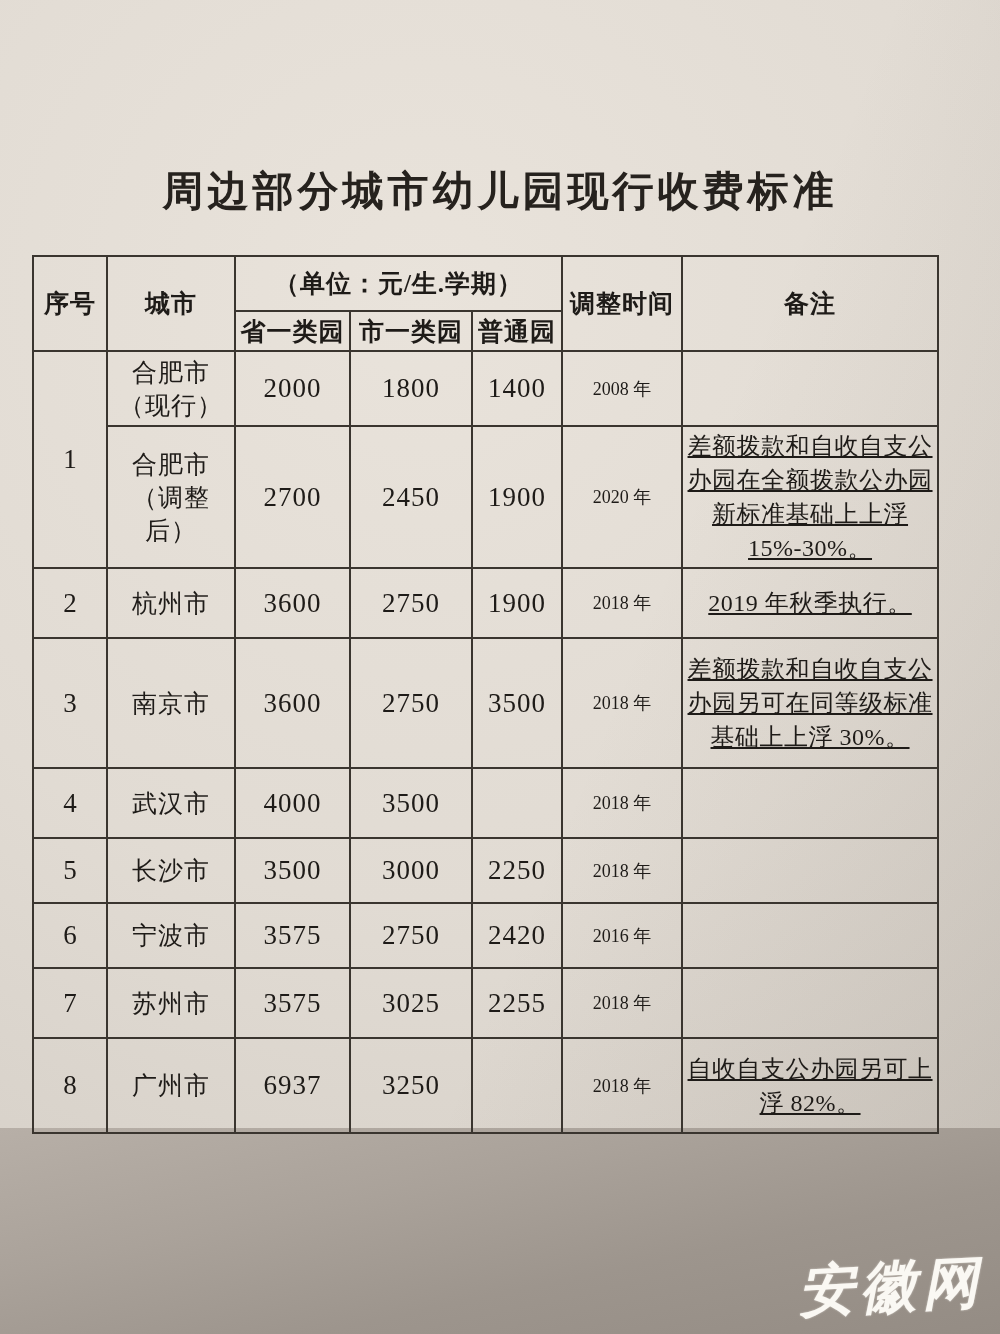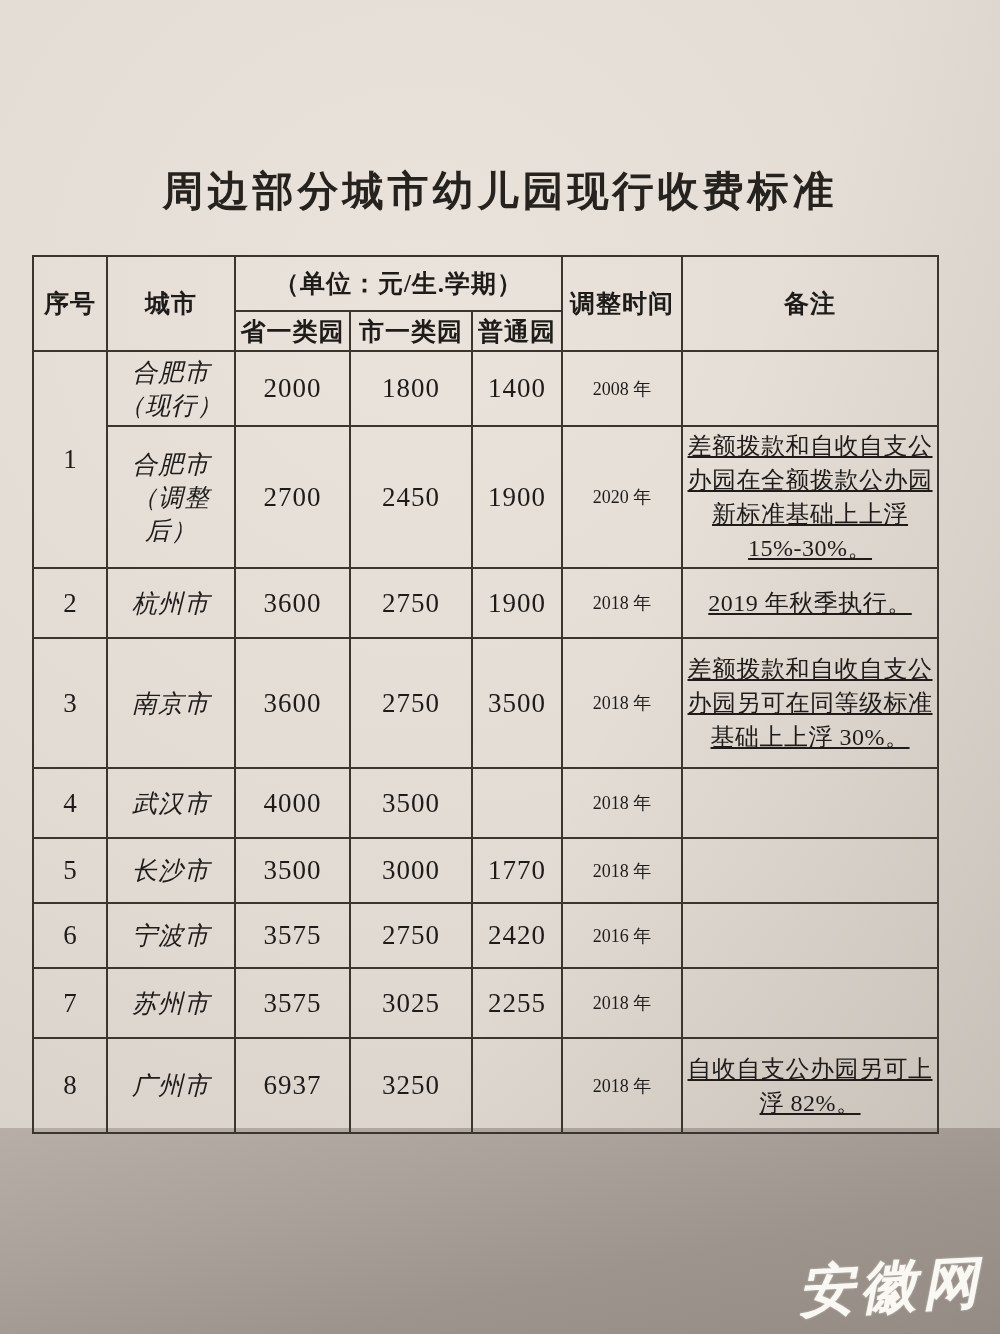--- a/index.html
+++ b/index.html
@@ -73,21 +73,20 @@
   .unit-head {
     font-size: 24px;
   }
   .cell-index {
     font-size: 27px;
   }
   .cell-city {
     font-size: 25px;
     letter-spacing: 1px;
     padding: 2px 10px;
-    font-style: italic;
   }
   .cell-num {
     font-size: 27px;
     letter-spacing: 1px;
   }
   .cell-time {
     font-size: 18px;
   }
   .cell-remark {
     font-size: 24px;
@@ -193,21 +192,21 @@
     <td class="cell-num"></td>
     <td class="cell-time">2018 年</td>
     <td class="cell-remark"></td>
   </tr>
 
   <tr style="height:65px">
     <td class="cell-index">5</td>
     <td class="cell-city">长沙市</td>
     <td class="cell-num">3500</td>
     <td class="cell-num">3000</td>
-    <td class="cell-num">1770</td>
+    <td class="cell-num">2250</td>
     <td class="cell-time">2018 年</td>
     <td class="cell-remark"></td>
   </tr>
 
   <tr style="height:65px">
     <td class="cell-index">6</td>
     <td class="cell-city">宁波市</td>
     <td class="cell-num">3575</td>
     <td class="cell-num">2750</td>
     <td class="cell-num">2420</td>

